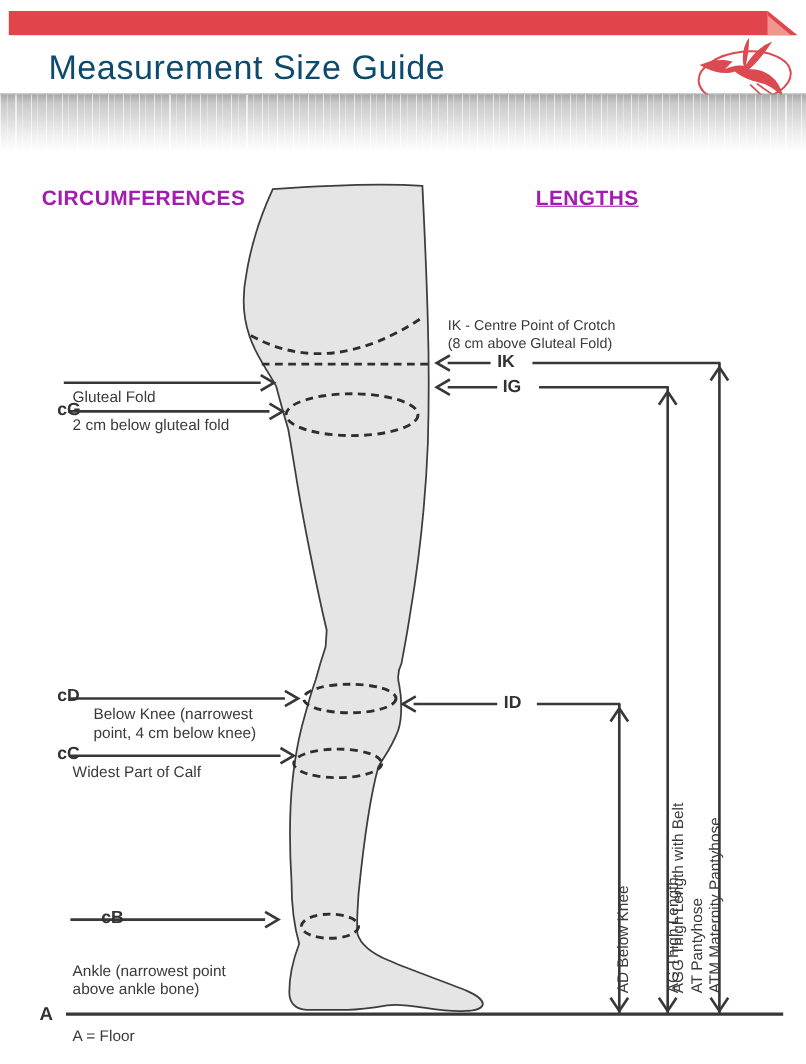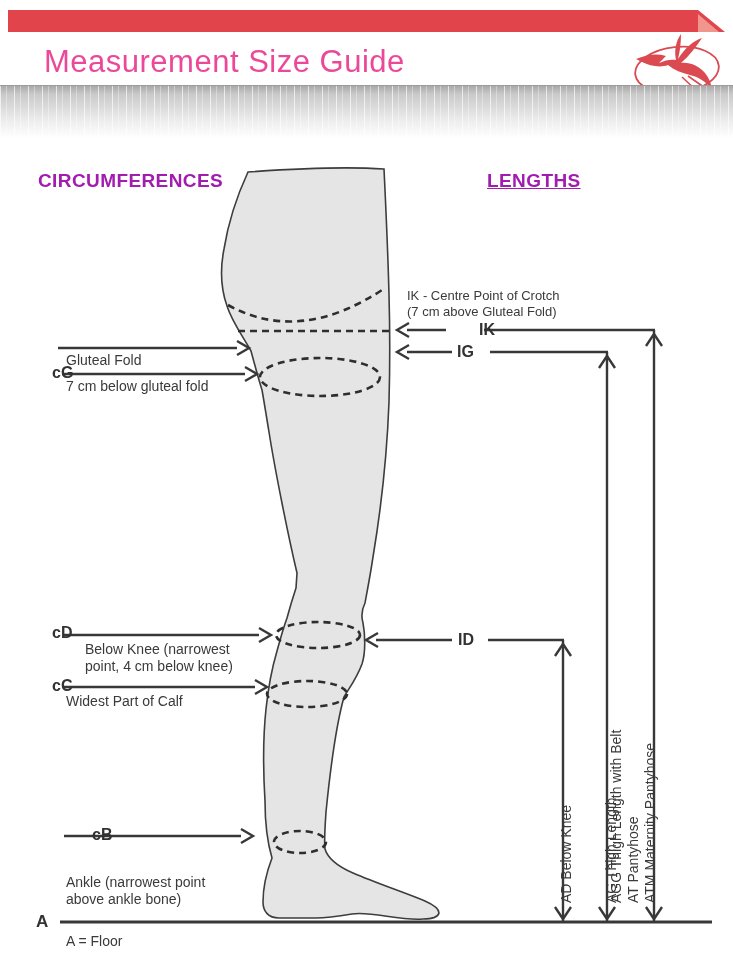--- a/index.html
+++ b/index.html
@@ -1,20 +1,20 @@
 <!DOCTYPE html>
 <html><head>
 <meta charset="utf-8">
 <style>
   html,body{margin:0;padding:0;background:#ffffff;}
   body{width:733px;height:967px;position:relative;overflow:hidden;
        font-family:"Liberation Sans","DejaVu Sans",sans-serif;color:#3a3a3a;}
   .abs{position:absolute;}
   
-  .page-title{left:44px;top:44px;font-size:31px;font-weight:400;color:#ec4899;letter-spacing:0.5px;}
+  .page-title{left:44px;top:44px;font-size:31px;font-weight:400;color:#0c4a6e;letter-spacing:0.5px;}
   .texture-band{left:0;top:85px;width:733px;height:54px;
     background:
       repeating-linear-gradient(90deg, rgba(255,255,255,0.65) 0 1px, rgba(255,255,255,0) 1px 6px,
                                 rgba(255,255,255,0.35) 6px 7px, rgba(255,255,255,0) 7px 14px),
       linear-gradient(180deg,#a9a9a9 0px,#c9c9c9 8px,#d9d9d9 20px,#ececec 34px,#ffffff 52px);
     border-top:1px solid #9c9c9c;}
   
   .col-heading{font-size:19px;font-weight:bold;letter-spacing:0.4px;color:#a21caf;}
   
   .code{font-size:16px;font-weight:bold;color:#323232;}
@@ -142,40 +142,40 @@
       <polyline points="555,656 563,644 571,656"></polyline>
       <polyline points="555,907 563,919 571,907"></polyline>
     </g>
 
     <line x1="60" y1="922" x2="712" y2="922" stroke-width="3"></line>
   </g>
 </svg>
 
 <div class="abs code" style="left:52px;top:364px;">cG</div>
 <div class="abs mlabel" style="left:66px;top:352px;">Gluteal Fold</div>
-<div class="abs mlabel" style="left:66px;top:378px;">7 cm below gluteal fold</div>
+<div class="abs mlabel" style="left:66px;top:378px;">2 cm below gluteal fold</div>
 
 <div class="abs code" style="left:52px;top:624px;">cD</div>
 <div class="abs mlabel" style="left:66px;top:641px;width:172px;margin-left:19px;">Below Knee (narrowest point, 4 cm below knee)</div>
 
 <div class="abs code" style="left:52px;top:677px;">cC</div>
 <div class="abs mlabel" style="left:66px;top:693px;">Widest Part of Calf</div>
 
 <div class="abs code" style="left:52px;top:826px;margin-left:40px;">cB</div>
 <div class="abs mlabel" style="left:66px;top:874px;width:176px;">Ankle (narrowest point above ankle bone)</div>
 
 <div class="abs code" style="left:36px;top:912px;font-size:17px;">A</div>
 <div class="abs mlabel" style="left:66px;top:933px;">A = Floor</div>
 
 <div class="abs note" style="left:407px;top:288px;">
   <div>IK - Centre Point of Crotch</div>
-  <div>(7 cm above Gluteal Fold)</div>
+  <div>(8 cm above Gluteal Fold)</div>
 </div>
 
-<div class="abs code" style="left:452px;top:321px;margin-left:27px;">IK</div>
+<div class="abs code" style="left:452px;top:321px;">IK</div>
 <div class="abs code" style="left:457px;top:343px;">IG</div>
 <div class="abs code" style="left:458px;top:631px;">ID</div>
 
 <div class="abs vlabel" style="left:576px;top:885px;height:18px;">AD Below Knee</div>
 <div class="abs vlabel" style="left:621px;top:885px;height:18px;">AG Thigh Length</div>
 <div class="abs vlabel" style="left:659px;top:852px;height:51px;">
   <div>AGG Thigh Length with Belt</div>
   <div>AT Pantyhose</div>
   <div>ATM Maternity Pantyhose</div>
 </div>

